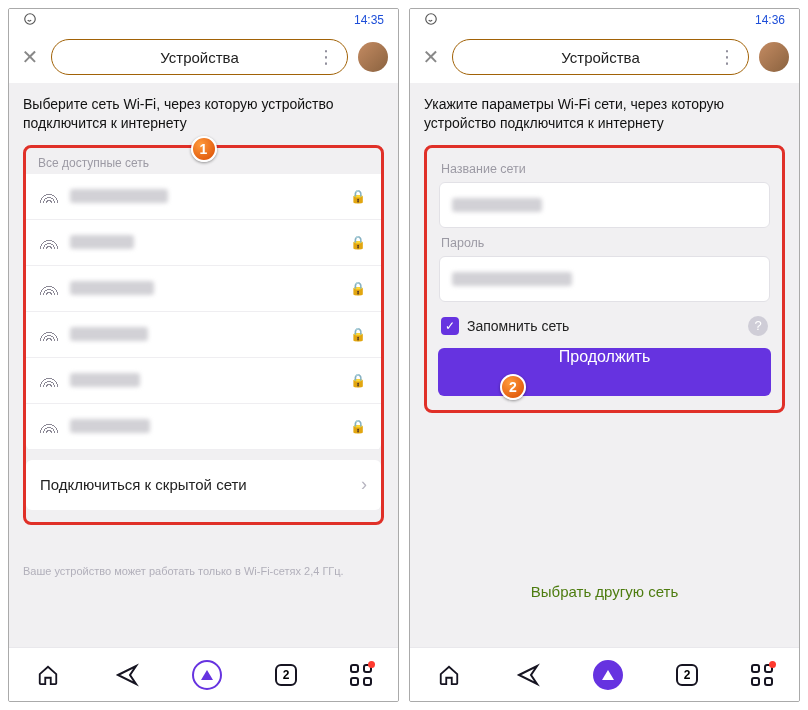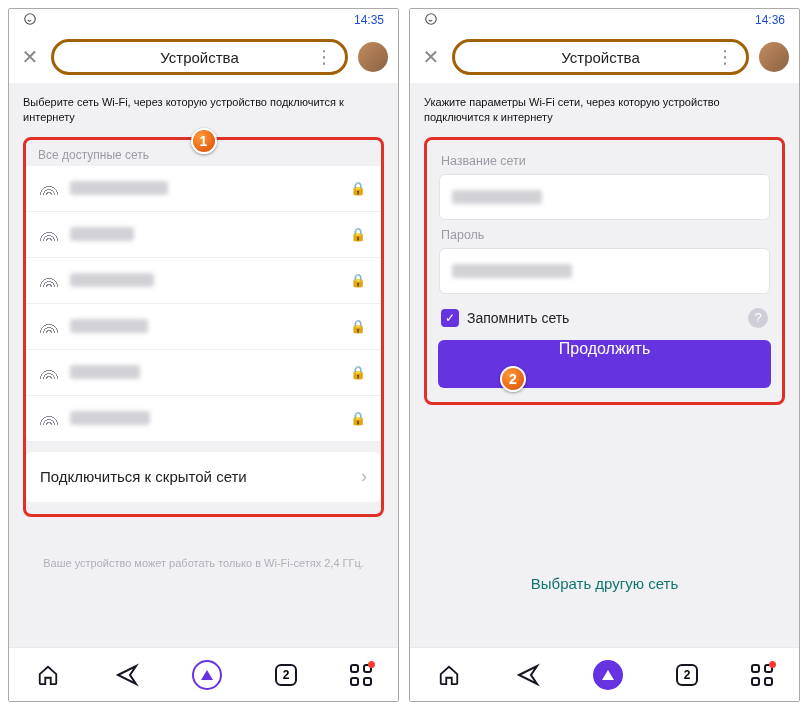--- a/index.html
+++ b/index.html
@@ -43,21 +43,21 @@
     font-size: 20px;
     color: #888;
     width: 22px;
     text-align: center;
   }
   .pill {
     flex: 1;
     height: 36px;
     border-radius: 18px;
     background: #fff;
-    border: 3px solid #a16207;
+    border: 1px solid #a16207;
     display: flex;
     align-items: center;
     justify-content: center;
     position: relative;
     font-size: 15px;
     color: #222;
   }
   .pill .dots {
     position: absolute;
     right: 12px;
@@ -71,21 +71,21 @@
     border-radius: 50%;
     background: linear-gradient(135deg,#c48b62,#8a623f);
   }
   .content {
     flex: 1;
     padding: 12px 14px 0 14px;
     overflow: hidden;
     position: relative;
   }
   .heading {
-    font-size: 11px;
+    font-size: 14px;
     line-height: 1.35;
     color: #111;
     margin-bottom: 12px;
   }
   .highlight-box {
     border: 3px solid #e03028;
     border-radius: 8px;
     position: relative;
     padding: 0;
   }
@@ -152,21 +152,20 @@
     height: 50px;
     border-radius: 6px;
     display: flex;
     align-items: center;
     padding: 0 14px;
     font-size: 15px;
     color: #222;
   }
   .chev { margin-left: auto; color: #b7b5c0; font-size: 18px; }
   .foot-note {
-    text-align: center;
     font-size: 11px;
     color: #b1afba;
     padding-top: 40px;
   }
   .bottom-nav {
     height: 54px;
     background: #fff;
     border-top: 1px solid #e9e8ec;
     display: flex;
     align-items: center;
@@ -217,21 +216,21 @@
     display:flex;align-items:center;gap:8px;margin:14px 2px 12px 2px;font-size:14px;color:#222;
   }
   .cb{width:18px;height:18px;border-radius:4px;background:#6633e0;display:flex;align-items:center;justify-content:center;color:#fff;font-size:12px;}
   .qmark{margin-left:auto;width:20px;height:20px;border-radius:50%;background:#cfcdd7;color:#fff;font-size:13px;display:flex;align-items:center;justify-content:center;}
   .cta{
     height:48px;background:#6633e0;border-radius:6px;color:#fff;
     display:flex;align-items:flex-start;justify-content:center;font-size:16px;margin:0 -1px;
     position:relative;
   }
   .alt-link{
-    text-align:center;color:#0f766e;font-size:15px;margin-top:170px;
+    text-align:center;color:#4d7c0f;font-size:15px;margin-top:170px;
   }
 </style>
 </head>
 <body>
 
 <div class="phone">
   <div class="statusbar">
     <span>
       <svg width="14" height="14" viewBox="0 0 24 24" fill="none" stroke="#555" stroke-width="2">
           <circle cx="12" cy="12" r="9"></circle>

